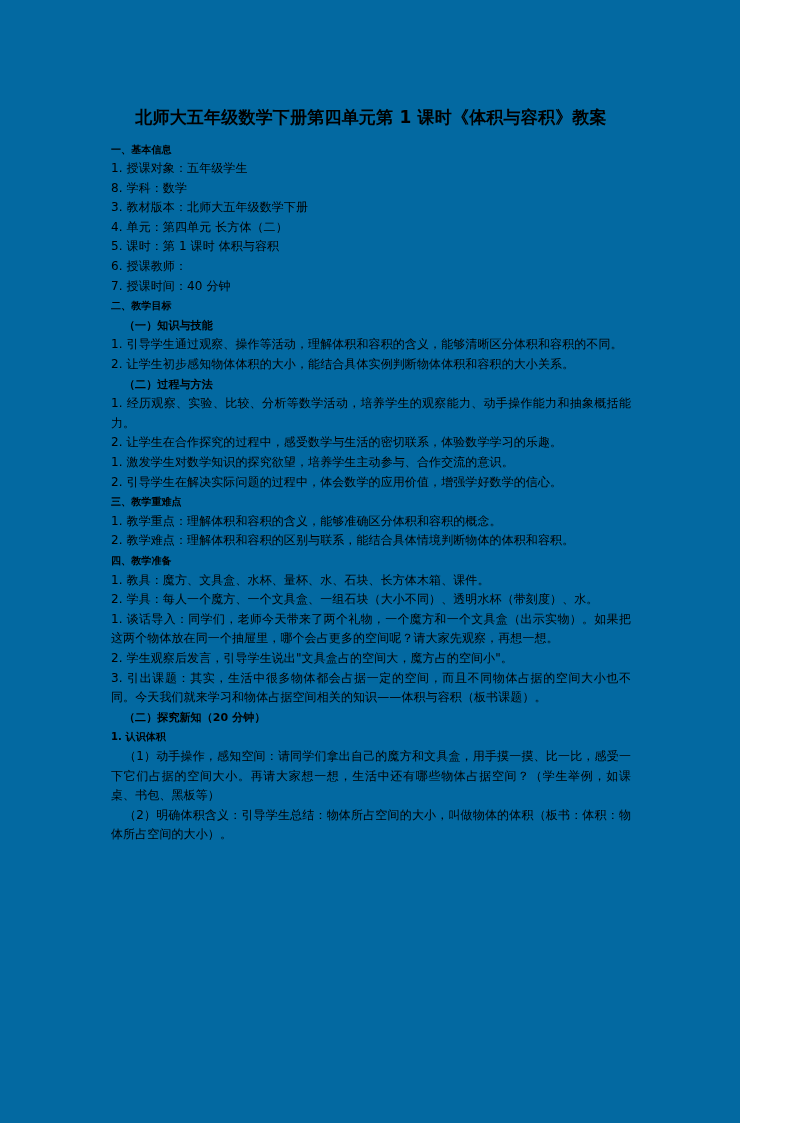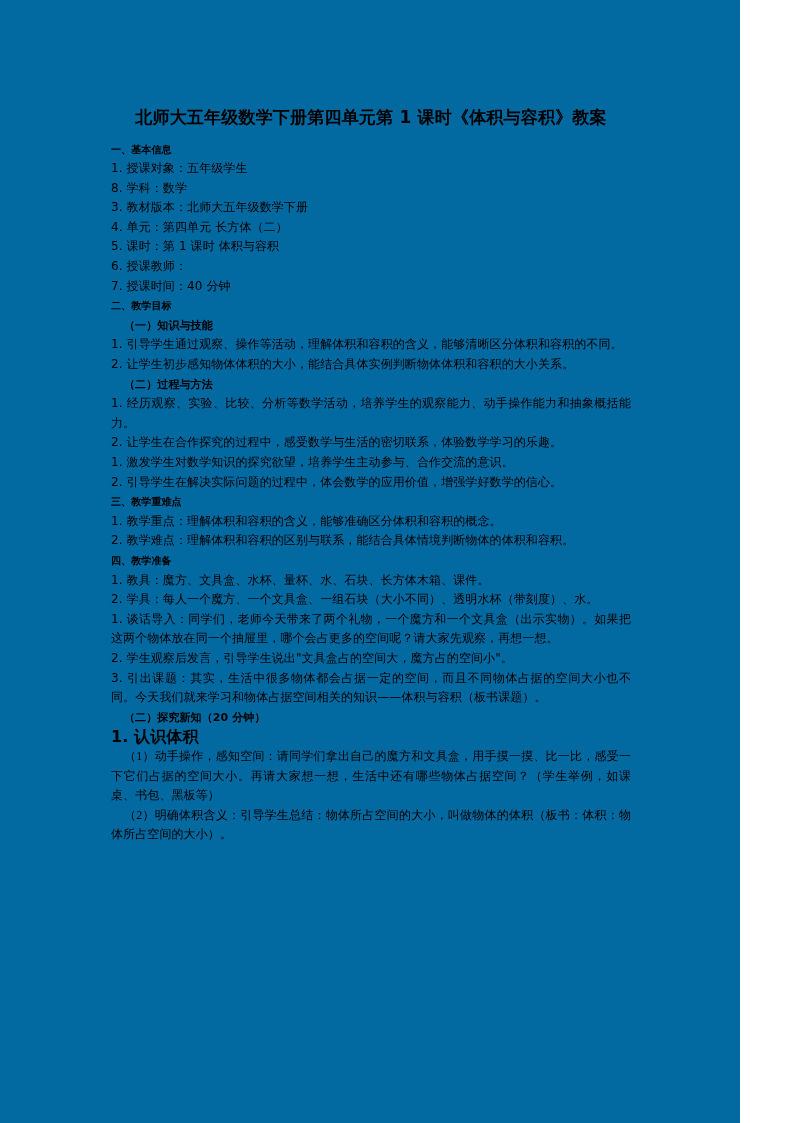--- a/index.html
+++ b/index.html
@@ -48,24 +48,23 @@
     font-size: 12px;
     line-height: 19.6px;
     margin: 0;
     text-align: justify;
     text-justify: inter-ideograph;
     letter-spacing: 0.1px;
   }
   .para-indent {
     padding-left: 0;
     text-indent: 13px;
-    font-family: Liberation Serif, serif;
   }
   .num-heading {
-    font-size: 16px;
+    font-size: 10px;
     font-weight: bold;
     line-height: 19.6px;
     margin: 0;
     letter-spacing: 0.1px;
   }
 </style>
 </head>
 <body>
 
 <div class="page">

